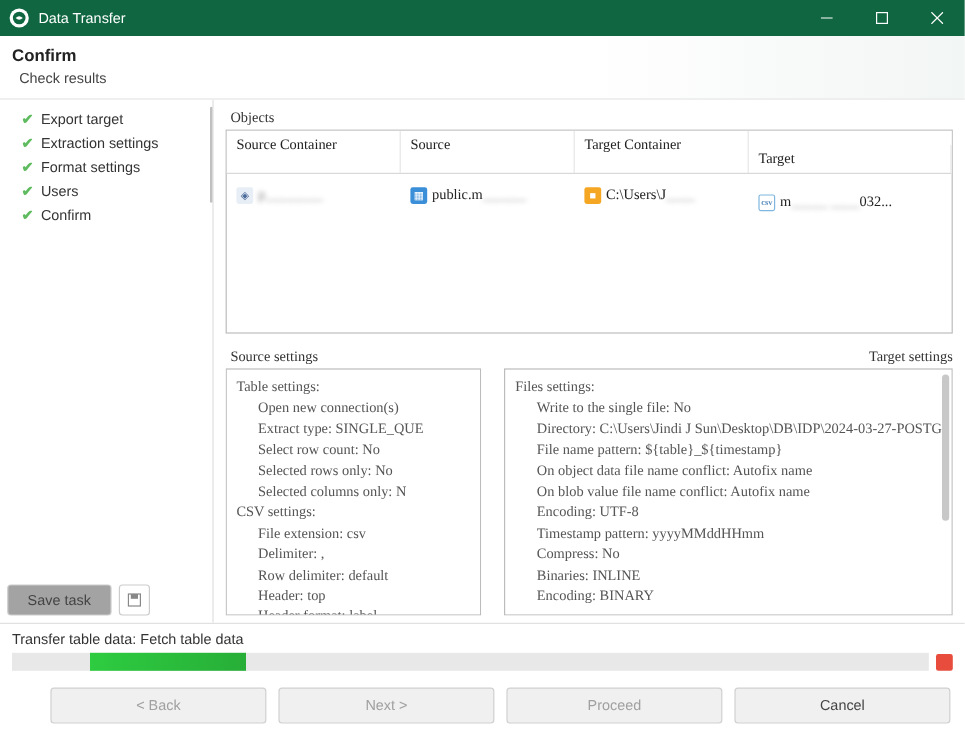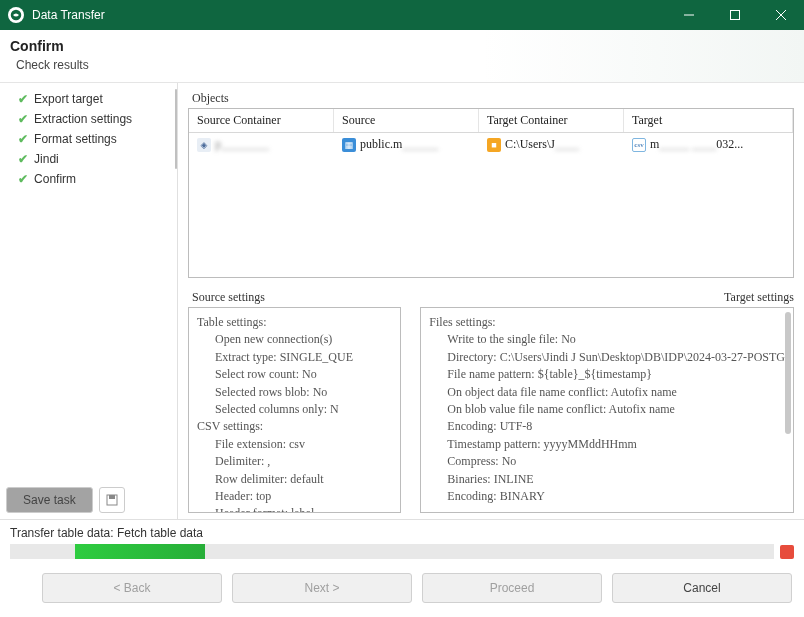--- a/index.html
+++ b/index.html
@@ -27,21 +27,21 @@
 .main { flex: 1; padding: 4px 10px 6px 10px; display: flex; flex-direction: column; overflow: hidden; font-family: Liberation Serif, serif; }
 
 .group-label { font-size: 12px; color: #333; margin: 4px 0 2px 4px; }
 
 .objects-box { border: 1px solid #bcbcbc; height: 170px; display: flex; flex-direction: column; }
 .objects-header { display: flex; border-bottom: 1px solid #d8d8d8; background: #fff; }
 .objects-header div { padding: 4px 8px; font-size: 12px; border-right: 1px solid #e5e5e5; }
 .col1 { width: 145px; }
 .col2 { width: 145px; }
 .col3 { width: 145px; }
-.col4 { flex: 1; }
+.col4 { flex: 1; margin-top: 12px; }
 .objects-row { display: flex; padding: 0; }
 .objects-row > div { padding: 4px 8px; display: flex; align-items: center; gap: 4px; font-size: 12px; overflow: hidden; white-space: nowrap; text-overflow: ellipsis; }
 .blur { filter: blur(2px); color: #888; }
 .mini-icon { width: 14px; height: 14px; display: inline-flex; align-items: center; justify-content: center; border-radius: 2px; font-size: 9px; flex-shrink: 0; }
 .icon-db { background: #e8eef5; color: #4a6a9a; }
 .icon-table { background: #3b8ed8; color: #fff; }
 .icon-folder { background: #f5a623; color: #fff; }
 .icon-csv { background: #fff; border: 1px solid #7fb6e0; color: #5a8cc0; font-size: 7px; font-weight: bold; }
 
 .settings-row { display: flex; gap: 10px; margin-top: 8px; flex: 1; overflow: hidden; }
@@ -115,21 +115,21 @@
         <div class="step-item">
           <span class="check">✔</span>
           <span>Extraction settings</span>
         </div>
         <div class="step-item">
           <span class="check">✔</span>
           <span>Format settings</span>
         </div>
         <div class="step-item">
           <span class="check">✔</span>
-          <span>Jindi</span>
+          <span>Users</span>
         </div>
         <div class="step-item">
           <span class="check">✔</span>
           <span>Confirm</span>
         </div>
       </div>
     <div class="sidebar-bottom">
       <button class="save-task-btn">Save task</button>
       <button class="save-config-btn">
         <svg width="12" height="12" viewBox="0 0 12 12">
@@ -171,21 +171,21 @@
 
     <div class="settings-row">
       <div class="settings-panel">
         <div class="group-label">Source settings</div>
         <div class="settings-box">
           <div id="source-lines">
               <div class="indent1">Table settings:</div>
               <div class="indent2">Open new connection(s)</div>
               <div class="indent2">Extract type: SINGLE_QUE</div>
               <div class="indent2">Select row count: No</div>
-              <div class="indent2">Selected rows blob: No</div>
+              <div class="indent2">Selected rows only: No</div>
               <div class="indent2">Selected columns only: N</div>
               <div class="indent1">CSV settings:</div>
               <div class="indent2">File extension: csv</div>
               <div class="indent2">Delimiter: ,</div>
               <div class="indent2">Row delimiter: default</div>
               <div class="indent2">Header: top</div>
               <div class="indent2">Header format: label</div>
             </div>
         </div>
       </div>

